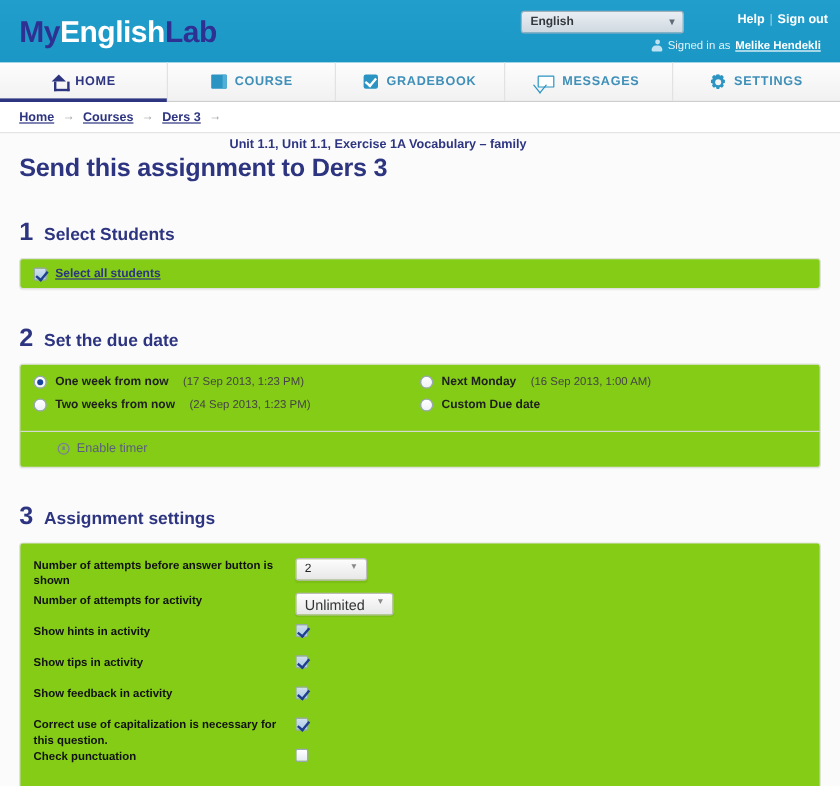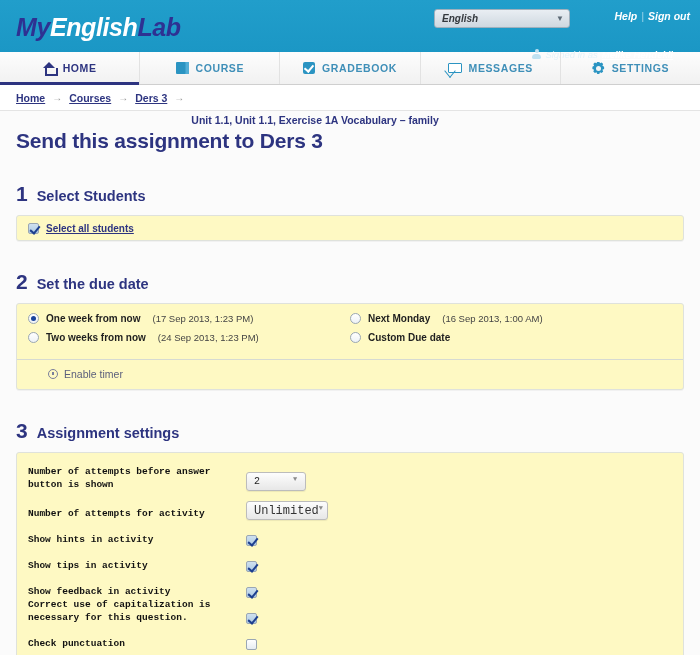--- a/index.html
+++ b/index.html
@@ -9,21 +9,20 @@
     font-family: "Liberation Sans", sans-serif;
     overflow: hidden;
   }
 
   
   .header {
     position: relative;
     height: 52px;
     background: #1d9bc8;
     background: linear-gradient(180deg,#219ecb 0%,#1b97c5 100%);
-    font-style: italic;
   }
   .logo {
     position: absolute; left: 16px; top: 13px;
     font-size: 25px; font-weight: bold; letter-spacing: -0.4px;
     color: #2e3192;
     white-space: nowrap;
   }
   .logo .white { color: #ffffff; }
 
   .lang-wrap {
@@ -45,25 +44,24 @@
   }
   .help-links {
     position: absolute; right: 10px; top: 10px;
     font-size: 10.5px; color: #ffffff; font-weight: bold;
     white-space: nowrap;
   }
   .help-links a { color: #ffffff; text-decoration: none; }
   .help-links .sep { color: #9fd5ea; margin: 0 4px; font-weight: normal;}
 
   .signed-in {
-    position: absolute; right: 27px; top: 33px;
+    position: absolute; right: 16px; top: 33px;
     font-size: 9.5px; color: #e3f2f9;
     display: flex; align-items: flex-start; gap: 4px;
     white-space: nowrap;
-    margin-top: 16px;
   }
   .signed-in .uname { color: #ffffff; font-weight: bold; text-decoration: underline; }
   .person-icon { display:inline-block; width: 9px; height: 10px; position: relative; }
   .person-icon::before {
     content:""; position:absolute; left:2.5px; top:0; width:4px; height:4px;
     border-radius:50%; background:#bfe2f2;
   }
   .person-icon::after {
     content:""; position:absolute; left:0; top:4.5px; width:9px; height:5px;
     border-radius: 5px 5px 2px 2px; background:#bfe2f2;
@@ -156,21 +154,21 @@
   }
 
   .step-head {
     display: flex; align-items: baseline; gap: 9px;
     margin-top: 29px; margin-bottom: 9px;
   }
   .step-num { font-size: 21px; font-weight: bold; color: #2d3480; }
   .step-title { font-size: 14.5px; font-weight: bold; color: #2d3480; text-align: right; }
 
   .panel {
-    background: #fef9c3;
+    background: #84cc16;
     border: 1px solid #dfe2dc;
     border-radius: 3px;
     box-shadow: 0 1px 0 rgba(0,0,0,0.04);
   }
 
   
   .cb {
     width: 11px; height: 11px; flex: 0 0 11px;
     border: 1px solid #9aa7b4;
     border-radius: 2px;
@@ -215,22 +213,22 @@
   }
   .ic-clock::after {
     content:""; position:absolute; left:3.4px; top:1.8px; width:1.2px; height:3.2px;
     background:#7a7f9b;
   }
   .timer-row .lbl { font-size: 10.5px; color: #5b5f7c; cursor: pointer; }
 
   
   .settings-panel { padding: 12px 0 14px 0; }
   .set-row {
-    display: flex; align-items: flex-end;
-    padding: 0 11px; min-height: 26px; font-family: Liberation Mono, monospace;
+    display: flex; align-items: flex-start;
+    padding: 0 11px; min-height: 26px;
   }
   .set-row .lbl {
     font-size: 9.5px; font-weight: bold; color: #111;
     width: 218px; line-height: 13px;
   }
   .set-ctl { display: flex; align-items: center; }
 
   .select {
     height: 19px;
     background: linear-gradient(180deg,#fdfdfd 0%,#e7e7e7 100%);

